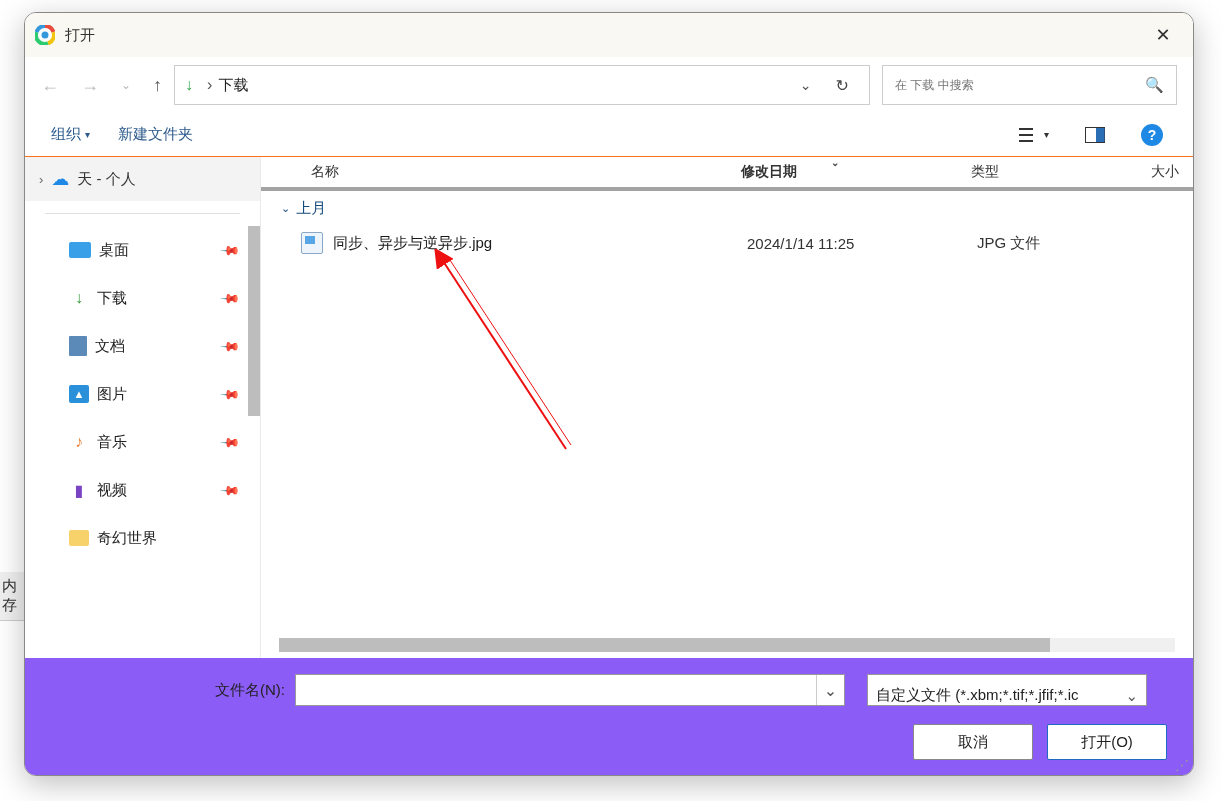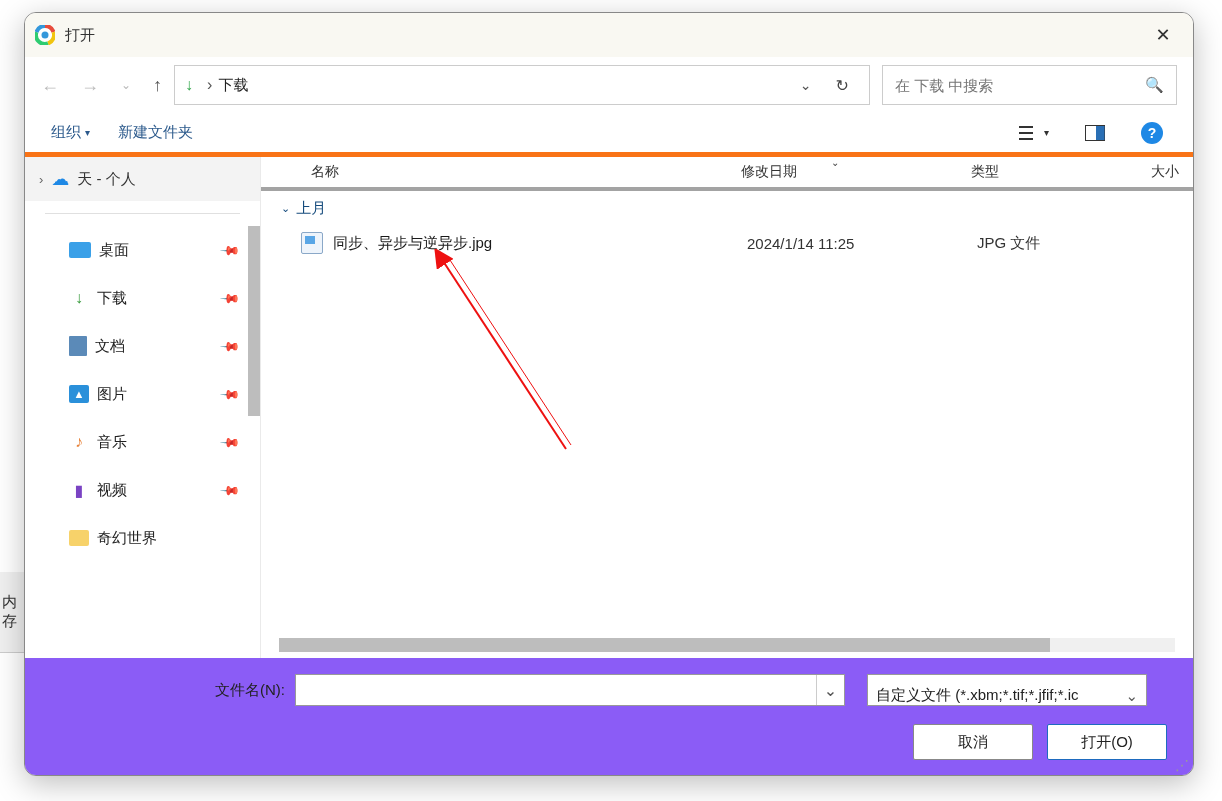--- a/index.html
+++ b/index.html
@@ -1,18 +1,18 @@
 <!DOCTYPE html>
 <html><head>
 <meta charset="utf-8">
 <style>
 * { margin: 0; padding: 0; box-sizing: border-box; font-family: "Microsoft YaHei", "Segoe UI", sans-serif; }
 body { background: #fff; width: 1222px; height: 801px; overflow: hidden; position: relative; }
 .backdrop { position: absolute; left: 0; top: 0; width: 1222px; height: 801px; background: #fff; }
-.bg-label { position: absolute; left: 0; top: 572px; font-size: 15px; color: #333; background: #f0f0f0; padding: 21px 2px; border-bottom: 1px solid #ccc; width: 30px; }
+.bg-label { position: absolute; left: 0; top: 572px; font-size: 15px; color: #333; background: #f0f0f0; padding: 5px 2px; border-bottom: 1px solid #ccc; width: 30px; }
 .dialog {
   position: absolute; left: 24px; top: 12px; width: 1170px; height: 764px;
   background: #fdfdfd; border: 1px solid #888; border-radius: 12px;
   box-shadow: 0 8px 30px rgba(0,0,0,.25);
   display: flex; flex-direction: column; overflow: hidden;
 }
 .title-bar { height: 44px; background: #f9f8f2; display: flex; align-items: center; padding: 0 10px; border-top-left-radius:8px; border-top-right-radius:8px; }
 .title-bar .app-icon { width: 20px; height: 20px; margin-right: 10px; display:flex; align-items:center; justify-content:center; }
 .title-bar .title { font-size: 15px; color: #333; flex: 1; }
 .title-bar .close { width: 40px; height: 40px; display: flex; align-items: center; justify-content: center; font-size: 18px; color: #333; cursor: pointer; }
@@ -21,23 +21,23 @@
 .nav-arrows .disabled { color: #bbb; }
 .nav-arrows span { cursor: pointer; }
 .address-bar { flex: 1; height: 40px; border: 1px solid #ccc; display: flex; align-items: center; padding: 0 10px; background: #fff; }
 .address-bar .dl-icon { color: #36a84f; font-weight: bold; margin-right: 8px; font-size:16px; }
 .address-bar .sep { color: #555; margin: 0 6px; }
 .address-bar .loc { font-size: 15px; color: #222; }
 .address-bar .spacer { flex: 1; }
 .address-bar .chev { color: #555; font-size: 14px; padding: 0 14px; cursor:pointer; }
 .address-bar .refresh { color: #444; font-size: 16px; padding: 0 10px; cursor:pointer; }
 .search-bar { width: 295px; height: 40px; border: 1px solid #ccc; display: flex; align-items: center; padding: 0 12px; background: #fff; }
-.search-bar input { border: none; outline: none; flex: 1; font-size: 15px; color: #ec4899; background: transparent; }
+.search-bar input { border: none; outline: none; flex: 1; font-size: 12px; color: #ec4899; background: transparent; }
 .search-bar .sicon { color: #555; font-size: 15px; cursor:pointer; }
-.toolbar-row { height: 44px; display: flex; align-items: center; padding: 0 26px; gap: 28px; border-bottom: 5px solid #f97316; background: #fff; }
+.toolbar-row { height: 44px; display: flex; align-items: center; padding: 0 26px; gap: 28px; border-bottom: 1px solid #f97316; background: #fff; }
 .toolbar-row .tb-item { font-size: 15px; color: #2c5a8c; cursor: pointer; display:flex; align-items:center; gap:4px; }
 .toolbar-row .tb-spacer { flex: 1; }
 .toolbar-row .tb-icon { color: #444; cursor:pointer; padding:4px; display:flex; align-items:center; gap:6px; }
 .help-circle { width:22px; height:22px; border-radius:50%; background:#1e88e5; color:#fff; display:flex; align-items:center; justify-content:center; font-size:14px; font-weight:bold; }
 .body-area { flex: 1; display: flex; min-height: 0; background: #fff; }
 .sidebar { width: 236px; border-right: 1px solid #eaeaea; display: flex; flex-direction: column; overflow: hidden; }
 .side-top { height: 44px; display: flex; align-items: center; padding: 0 14px; background: #f3f3f3; font-size: 15px; color: #333; gap: 8px; }
 .side-top .chev2 { color: #666; font-size: 13px; }
 .cloud-icon { color: #1e88e5; font-size: 18px; }
 .side-divider { height: 1px; background: #e0e0e0; margin: 12px 20px; }
@@ -49,21 +49,21 @@
 .ico-desktop { background:#3aa0e8; color:#fff; border-radius:2px; width:22px; height:16px; }
 .ico-download { color:#3a9c3f; font-weight:bold; }
 .ico-doc { background:#5b8ab8; color:#fff; width:18px; height:20px; border-radius:1px; font-size:10px; }
 .ico-pic { background:#2a90da; color:#fff; width:20px; height:18px; border-radius:2px; font-size:11px; display:flex; align-items:center; justify-content:center;}
 .ico-music { color:#e8833a; }
 .ico-video { color:#7a43c3; }
 .ico-folder { width:20px; height:16px; background:#f7d26a; border-radius:2px; }
 .file-area { flex: 1; display: flex; flex-direction: column; min-width:0; position:relative; }
 .headers { height: 34px; display: flex; align-items: center; font-size: 14px; color: #333; border-bottom: 4px solid #a3a3a3; padding-left: 50px; }
 .headers .col-n { width: 430px; }
-.headers .col-d { width: 230px; position:relative;}
+.headers .col-d { width: 230px; position:relative;font-weight:bold;}
 .headers .col-d .sort-chev{ position:absolute; left:90px; top:-6px; color:#444; font-size:10px;}
 .headers .col-t { width: 180px; }
 .headers .col-s { flex:1; }
 .file-body { flex:1; overflow:auto; position:relative; font-size:15px; }
 .group-row { display:flex; align-items:center; padding: 8px 20px; color:#144a7c; cursor:pointer; gap:6px; }
 .group-row .gchev { font-size:11px; }
 .file-row { display:flex; align-items:center; padding: 6px 20px 6px 40px; cursor:pointer; }
 .file-row .ficon { width:22px; height:22px; border:1px solid #8aa8c8; background:#eef4fb; margin-right:10px; border-radius:2px; position:relative; }
 .file-row .ficon::after{ content:""; position:absolute; left:3px; top:3px; width:10px; height:8px; background:#59a6e6;}
 .file-row .fname { width: 414px; color:#1a1a1a; }

